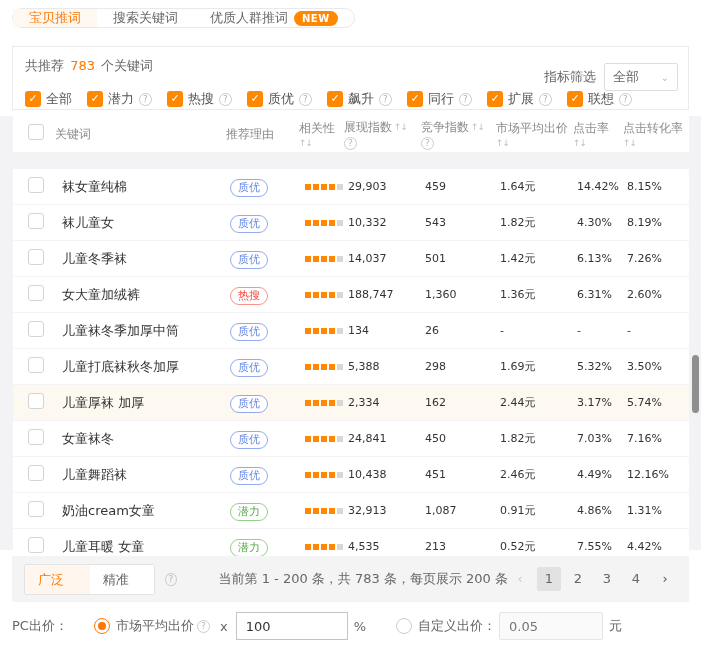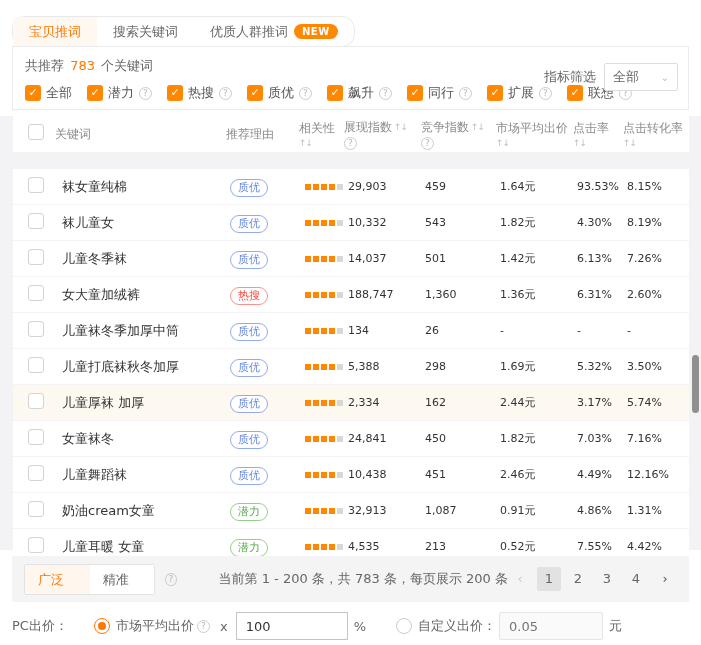--- a/index.html
+++ b/index.html
@@ -1,32 +1,32 @@
 <!DOCTYPE html>
 <html><head>
 <meta charset="utf-8">
 <style>
   * { margin:0; padding:0; box-sizing:border-box; }
   html,body { width:701px; height:645px; overflow:hidden; background:#fff;
     font-family:"DejaVu Sans","Liberation Sans",sans-serif; }
   .page { position:relative; width:701px; height:645px; background:#fff; }
 
   
-  .tabbar { position:absolute; left:12px; top:16px; height:31px; display:inline-flex;
+  .tabbar { position:absolute; left:12px; top:8px; height:20px; display:inline-flex;
     border:1px solid #e9e9e9; border-radius:13px; background:#fff; }
   .tab { display:flex; align-items:center; gap:6px; padding:0 16px; font-size:13px;
     color:#666; cursor:pointer; white-space:nowrap; }
   .tab.active { background:#fff8f0; color:#ff7700; }
   .badge { background:#ff8800; color:#fff; font-size:10px; font-weight:bold;
     padding:2px 8px; border-radius:9px; letter-spacing:.5px; }
 
   
   .filter-panel { position:absolute; left:12px; width:677px; top:46px; height:64px;
     border:1px solid #ebebeb; background:#fff; padding:9px 12px; }
-  .summary { font-size:13px; color:#666; line-height:20px; margin-bottom:8px; }
+  .summary { font-size:13px; color:#666; line-height:20px; margin-bottom:14px; }
   .summary .count { color:#ff7700; padding:0 2px; }
   .options { display:flex; align-items:center; gap:15px; font-size:13px; color:#555; }
   .option { display:inline-flex; align-items:center; gap:5px; cursor:pointer; }
   .cb { display:inline-block; width:16px; height:16px; border-radius:3px;
     background:#ff8800; color:#fff; font-size:11px; line-height:16px; text-align:center; }
   .help-circle { display:inline-block; width:13px; height:13px; border:1px solid #ccc;
     border-radius:50%; color:#b5b5b5; font-size:9px; line-height:11px; text-align:center; }
   .metric-filter { position:absolute; right:10px; top:16px; display:flex;
     align-items:center; gap:8px; font-size:13px; color:#666; }
   .select { width:74px; height:28px; border:1px solid #ddd; border-radius:2px;
@@ -248,21 +248,21 @@
           <div class="c-rel">
             <span class="sq on"></span>
             <span class="sq on"></span>
             <span class="sq on"></span>
             <span class="sq on"></span>
             <span class="sq"></span>
           </div>
           <div class="c-num">29,903</div>
           <div class="c-num">459</div>
           <div class="c-num">1.64元</div>
-          <div class="c-num">93.53%</div>
+          <div class="c-num">14.42%</div>
           <div class="c-num">8.15%</div>
         </div>
         <div class="trow">
           <div class="c-cb"><span class="row-cb"></span></div>
           <div class="c-kw">袜儿童女</div>
           <div class="c-tag"><span class="tag tag-blue">质优</span></div>
           <div class="c-rel">
             <span class="sq on"></span>
             <span class="sq on"></span>
             <span class="sq on"></span>

